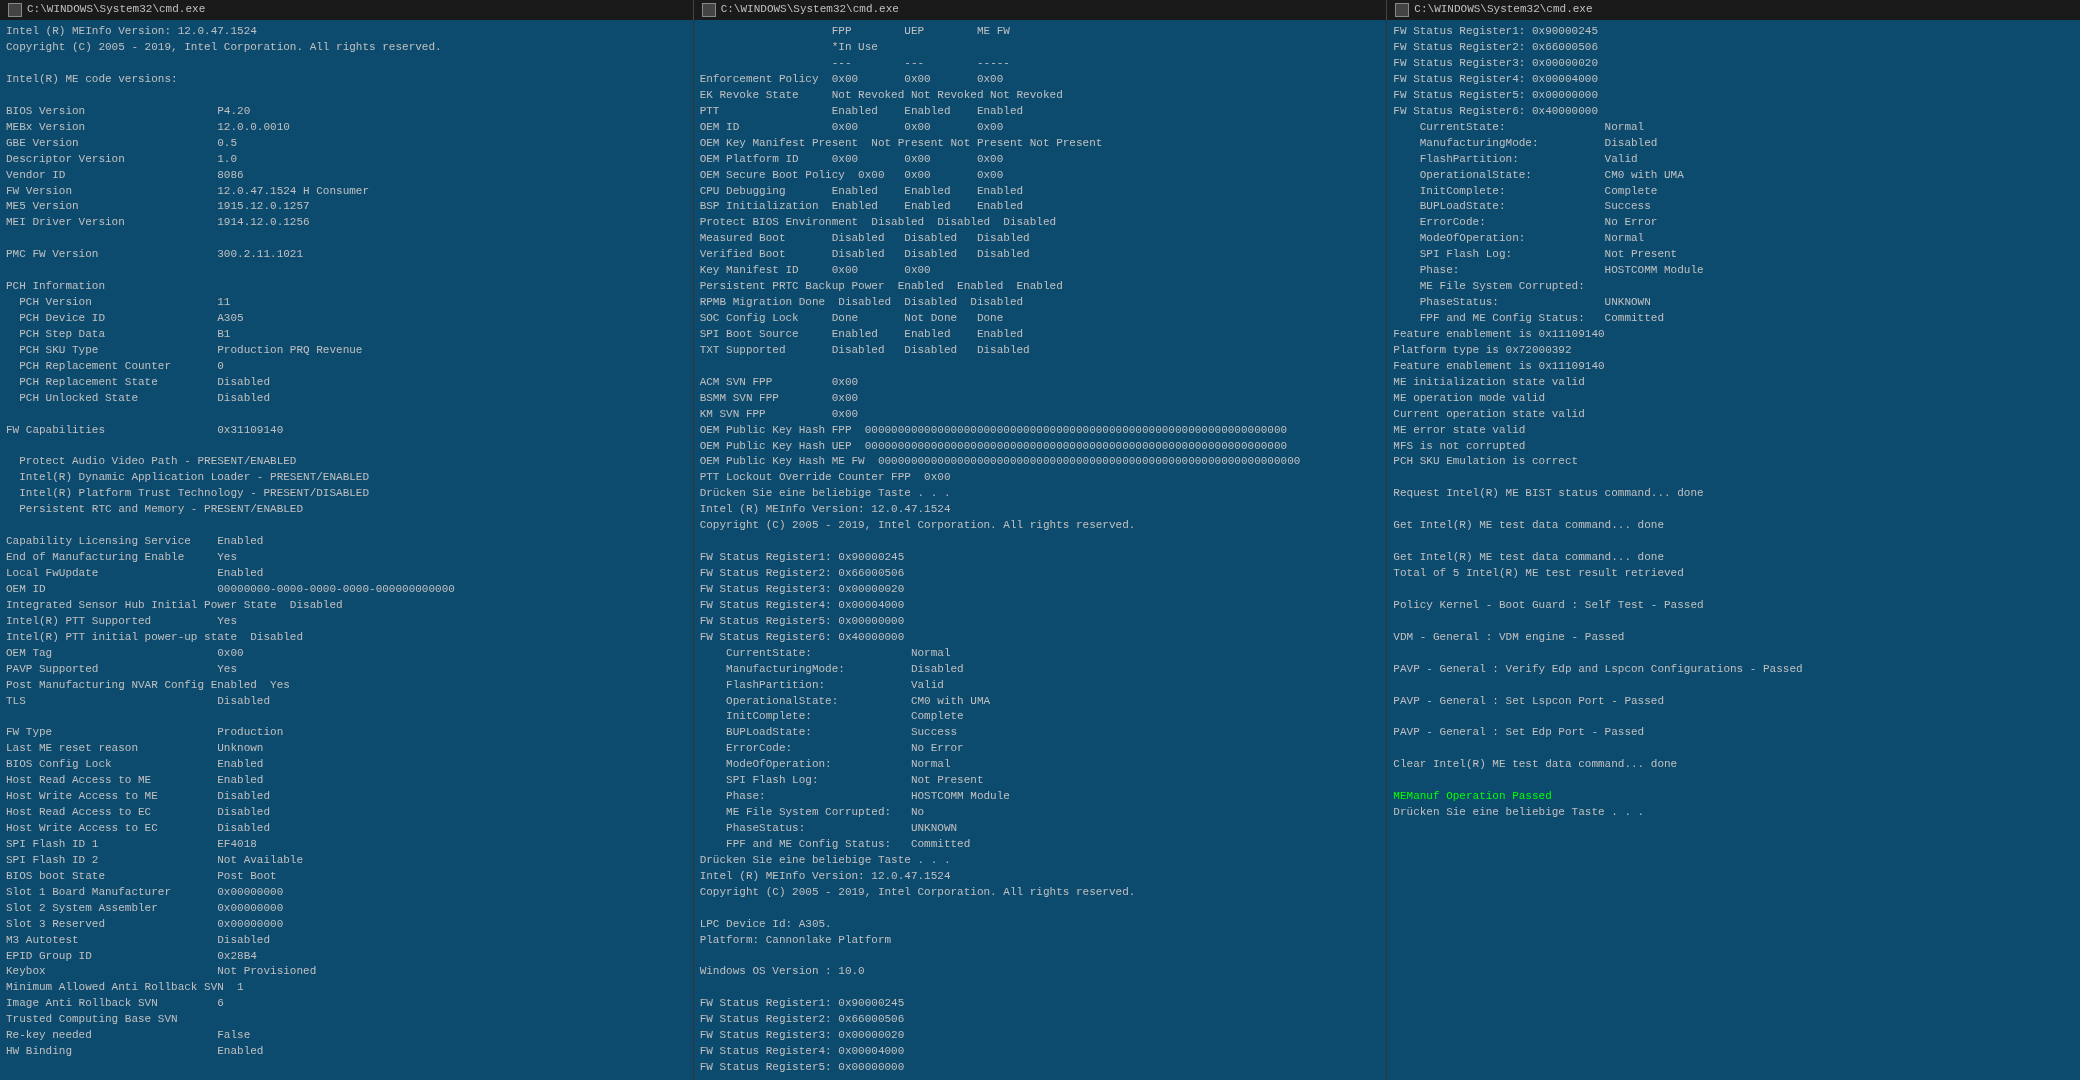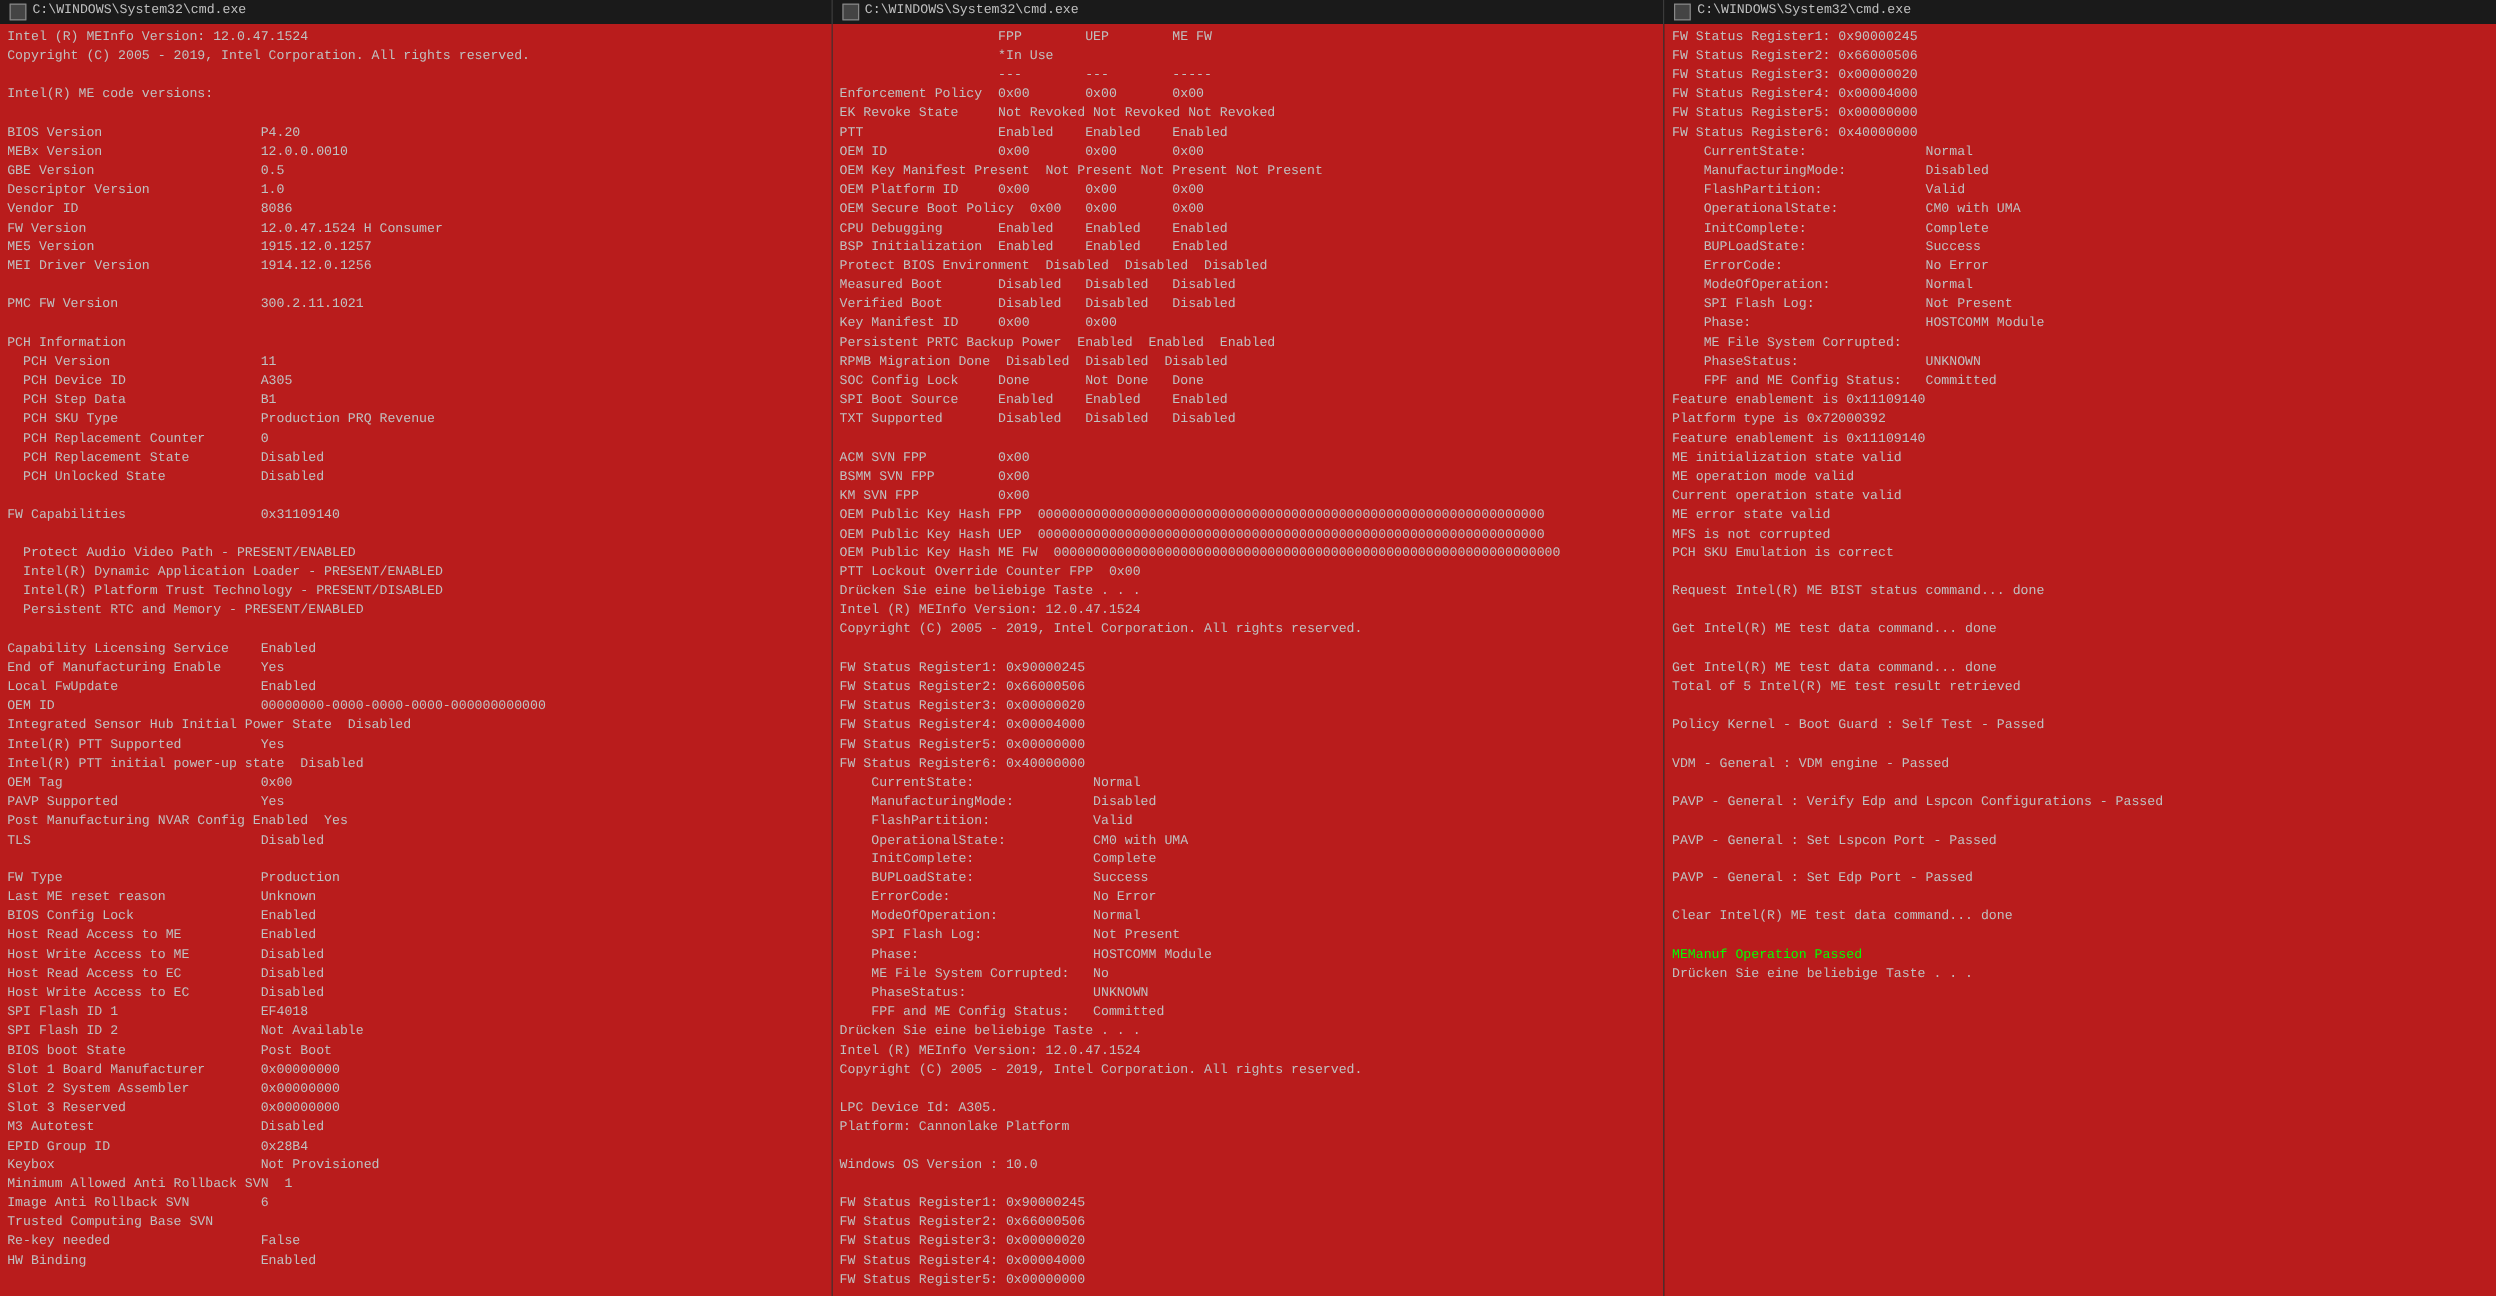--- a/index.html
+++ b/index.html
@@ -39,21 +39,21 @@
       border: 1px solid #888;
       flex-shrink: 0;
     }
     .terminals {
       display: flex;
       flex: 1;
       width: 100%;
     }
     .terminal {
       flex: 1;
-      background: #b91c1c;
+      background: #0c4a6e;
       padding: 4px 6px;
       overflow: hidden;
       border-right: 1px solid #333;
       white-space: pre-wrap;
       word-break: break-all;
       line-height: 1.45;
       font-size: 11px;
     }
     .terminal:last-child { border-right: none; }
   </style>

